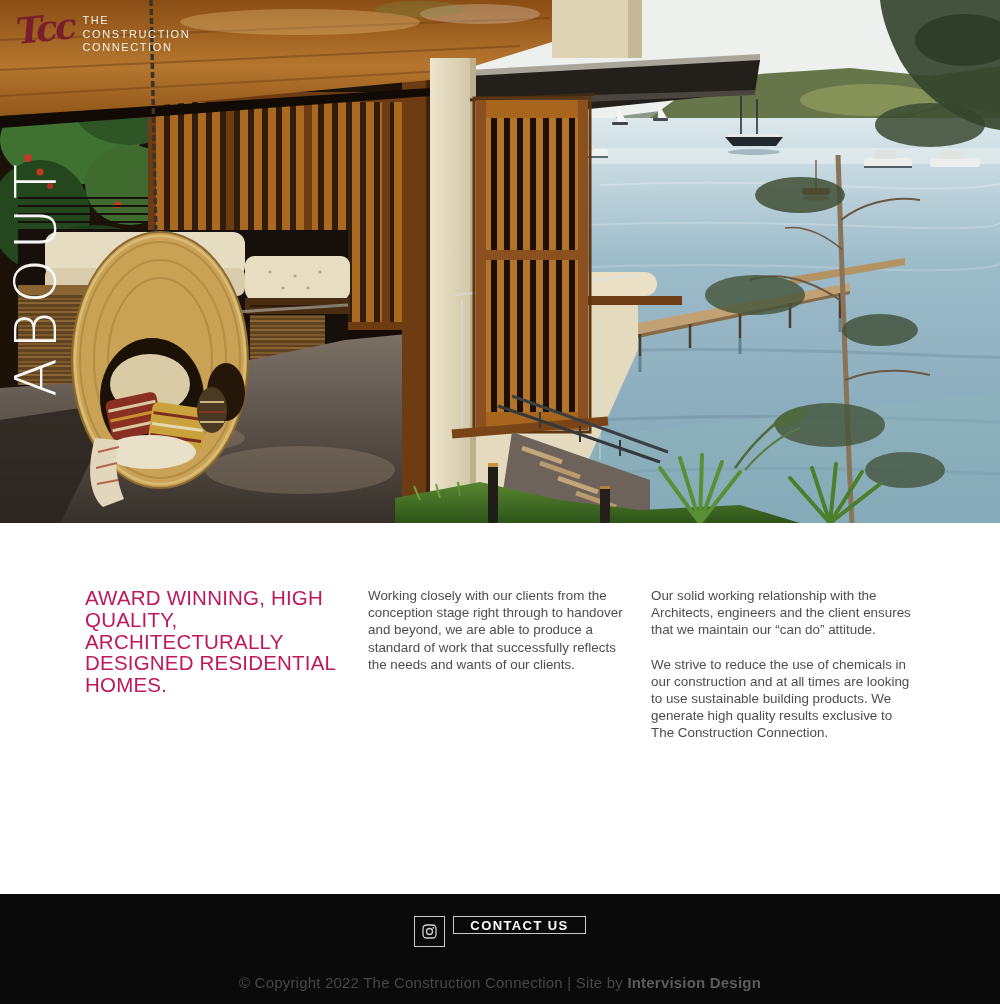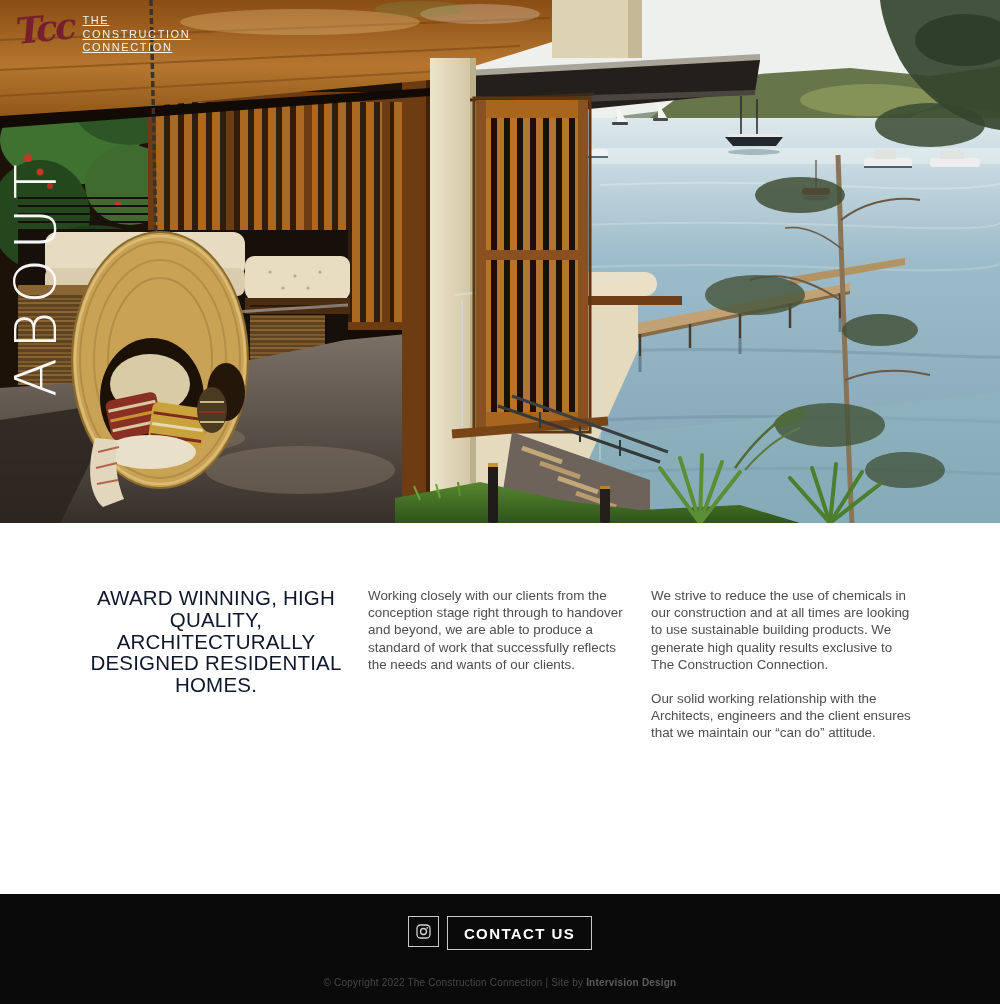--- a/index.html
+++ b/index.html
@@ -3,34 +3,34 @@
 <meta charset="utf-8">
 <style>
   html,body{margin:0;padding:0;}
   body{width:1000px;height:1004px;background:#ffffff;font-family:"Liberation Sans",sans-serif;-webkit-font-smoothing:antialiased;}
 
   
   .hero{position:relative;width:1000px;height:523px;overflow:hidden;background:#6f6257;}
   .hero svg{display:block;}
   .logo{position:absolute;top:7px;left:16px;display:flex;align-items:flex-start;gap:9px;}
   .monogram{font-family:"DejaVu Serif",serif;font-style:italic;font-weight:bold;font-size:36px;line-height:42px;color:#781f2e;transform:rotate(-6deg);letter-spacing:-3px;}
-  .brandname{padding-top:7px;color:#f4f1ea;font-size:11px;font-weight:400;letter-spacing:1.6px;line-height:13.5px;white-space:nowrap;text-decoration:underline;}
+  .brandname{padding-top:7px;color:#f4f1ea;font-size:11px;font-weight:400;letter-spacing:1.6px;line-height:13.5px;white-space:nowrap;}
   .about-vertical{position:absolute;left:6px;top:397px;transform:rotate(-90deg);transform-origin:0 0;font-family:"DejaVu Sans",sans-serif;font-weight:200;font-size:57px;letter-spacing:9px;line-height:60px;color:#ffffff;opacity:.96;}
 
   
   .content{height:371px;box-sizing:border-box;padding:64px 85px 0 85px;display:grid;grid-template-columns:262px 262px 262px;column-gap:21px;}
-  .heading{margin:0;font-size:20.5px;line-height:21.8px;font-weight:normal;letter-spacing:.2px;color:#0f172a;text-align:center;}
+  .heading{margin:0;font-size:20.5px;line-height:21.8px;font-weight:normal;letter-spacing:.2px;color:#be185d;}
   .col p{margin:0 0 17px 0;font-size:13.4px;line-height:17.2px;color:#4d4d4d;}
 
   
   .footer{height:110px;background:#0a0a0a;box-sizing:border-box;padding-top:22px;display:flex;flex-direction:column;align-items:center;}
   .btn-row{display:flex;gap:8px;}
   .insta-btn{width:31px;height:31px;box-sizing:border-box;border:1px solid #c9c9c9;background:transparent;display:flex;align-items:center;justify-content:center;cursor:pointer;padding:0;}
-  .contact-btn{height:16px;box-sizing:border-box;padding:16px 16px;border:1px solid #c9c9c9;background:transparent;color:#ffffff;font-family:"Liberation Sans",sans-serif;font-size:15px;font-weight:bold;letter-spacing:1.4px;display:flex;align-items:center;cursor:pointer;}
-  .copyright{margin-top:27px;font-size:10px;color:#474747;letter-spacing:.2px;}
+  .contact-btn{height:16px;box-sizing:border-box;padding:8px 16px;border:1px solid #c9c9c9;background:transparent;color:#ffffff;font-family:"Liberation Sans",sans-serif;font-size:13px;font-weight:bold;letter-spacing:1.4px;display:flex;align-items:center;cursor:pointer;}
+  .copyright{margin-top:27px;font-size:15px;color:#474747;letter-spacing:.2px;}
   .copyright strong{color:#5c5c5c;font-weight:bold;}
 </style>
 </head>
 <body>
 
 <div class="hero">
   <svg width="1000" height="523" viewBox="0 0 1000 523" aria-hidden="true">
     <defs>
       <linearGradient id="waterGrad" x1="0" y1="0" x2="0" y2="1">
         <stop offset="0" stop-color="#dde8ec"></stop>
@@ -336,22 +336,22 @@
 
   <div class="about-vertical">ABOUT</div>
 </div>
 
 <div class="content">
   <h1 class="heading">AWARD WINNING, HIGH QUALITY, ARCHITECTURALLY DESIGNED RESIDENTIAL HOMES.</h1>
   <div class="col">
     <p>Working closely with our clients from the conception stage right through to handover and beyond, we are able to produce a standard of work that successfully reflects the needs and wants of our clients.</p>
   </div>
   <div class="col">
+    <p>Our solid working relationship with the Architects, engineers and the client ensures that we maintain our “can do” attitude.</p>
     <p>We strive to reduce the use of chemicals in our construction and at all times are looking to use sustainable building products. We generate high quality results exclusive to The Construction Connection.</p>
-    <p>Our solid working relationship with the Architects, engineers and the client ensures that we maintain our “can do” attitude.</p>
   </div>
 </div>
 
 <div class="footer">
   <div class="btn-row">
     <button class="insta-btn" aria-label="Instagram">
       <svg width="15" height="15" viewBox="0 0 15 15">
         <rect x="1" y="1" width="13" height="13" rx="3.5" fill="none" stroke="#d2d2d2" stroke-width="1.3"></rect>
         <circle cx="7.5" cy="7.5" r="3" fill="none" stroke="#d2d2d2" stroke-width="1.3"></circle>
         <circle cx="11.3" cy="3.8" r="0.9" fill="#d2d2d2"></circle>

